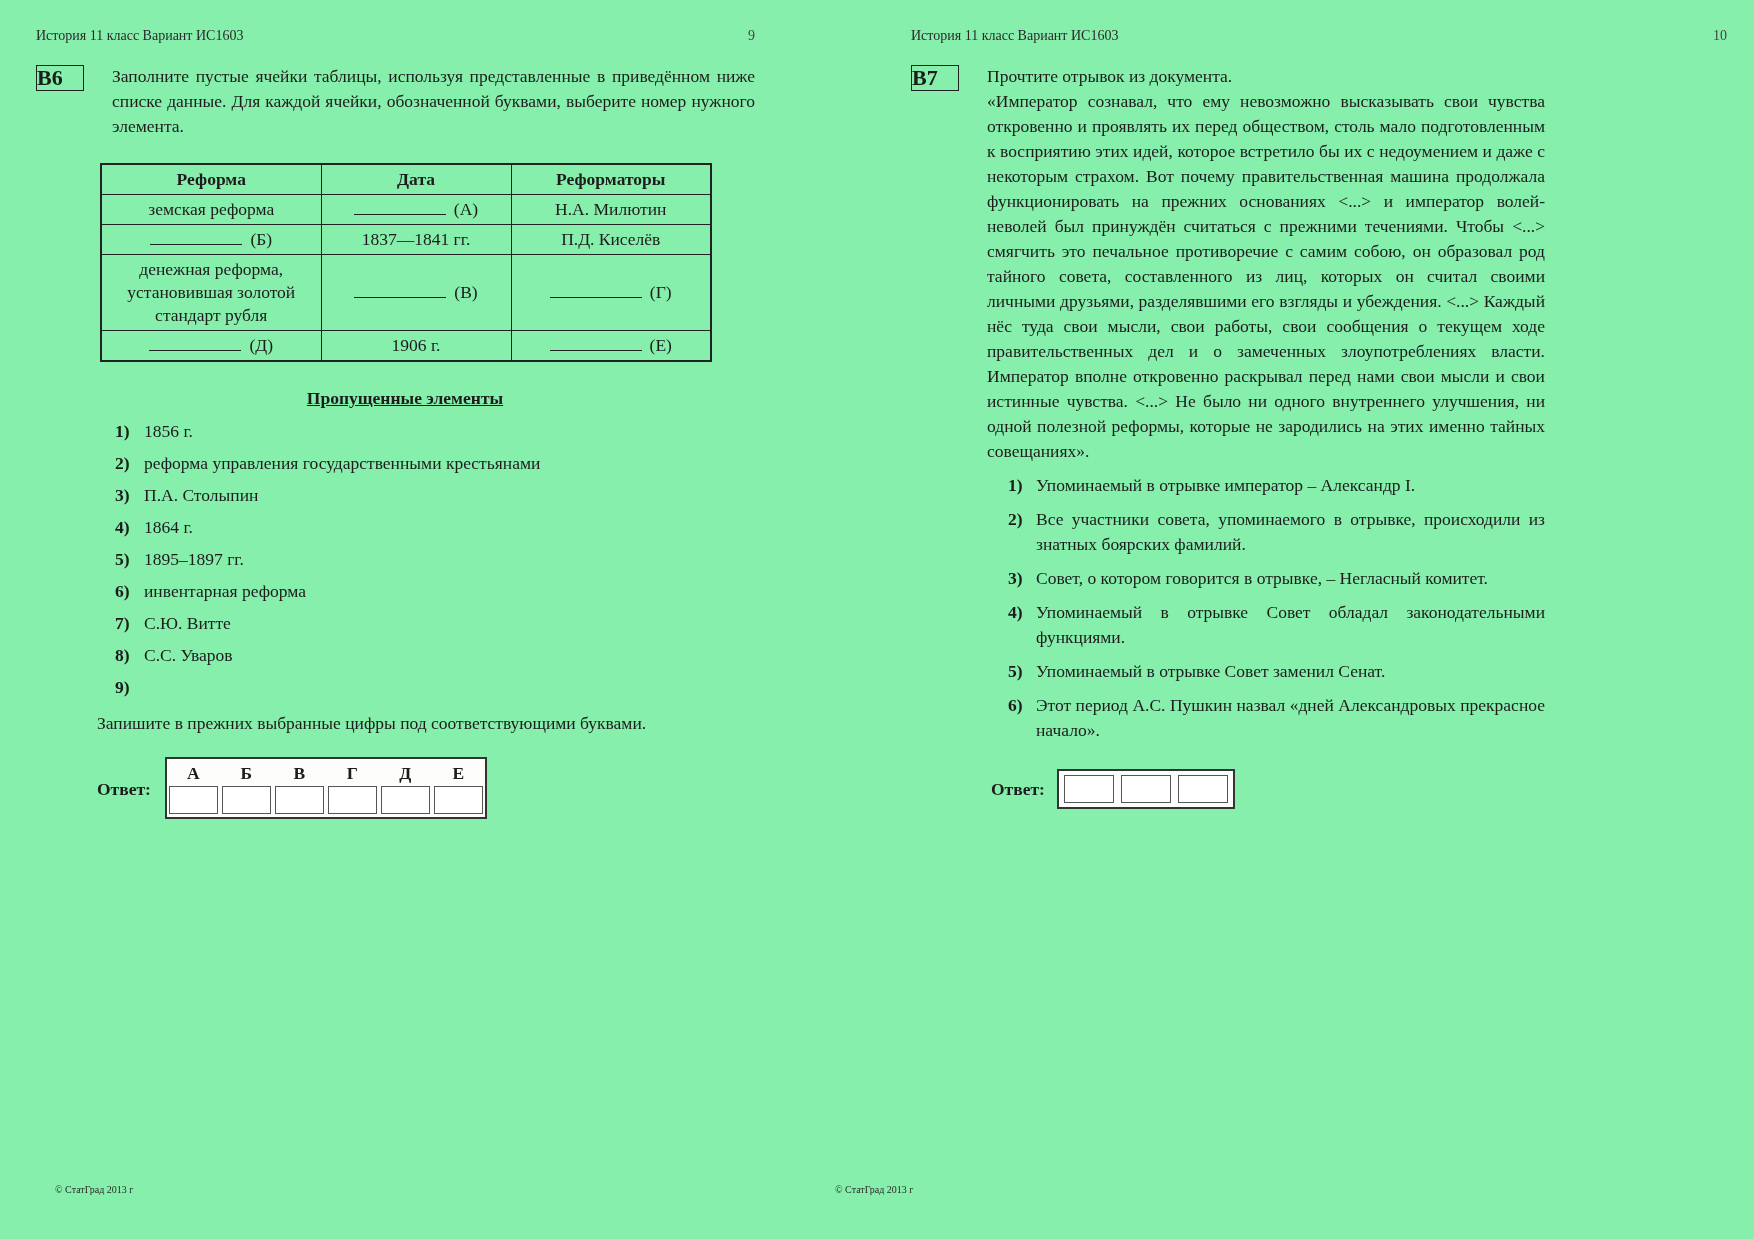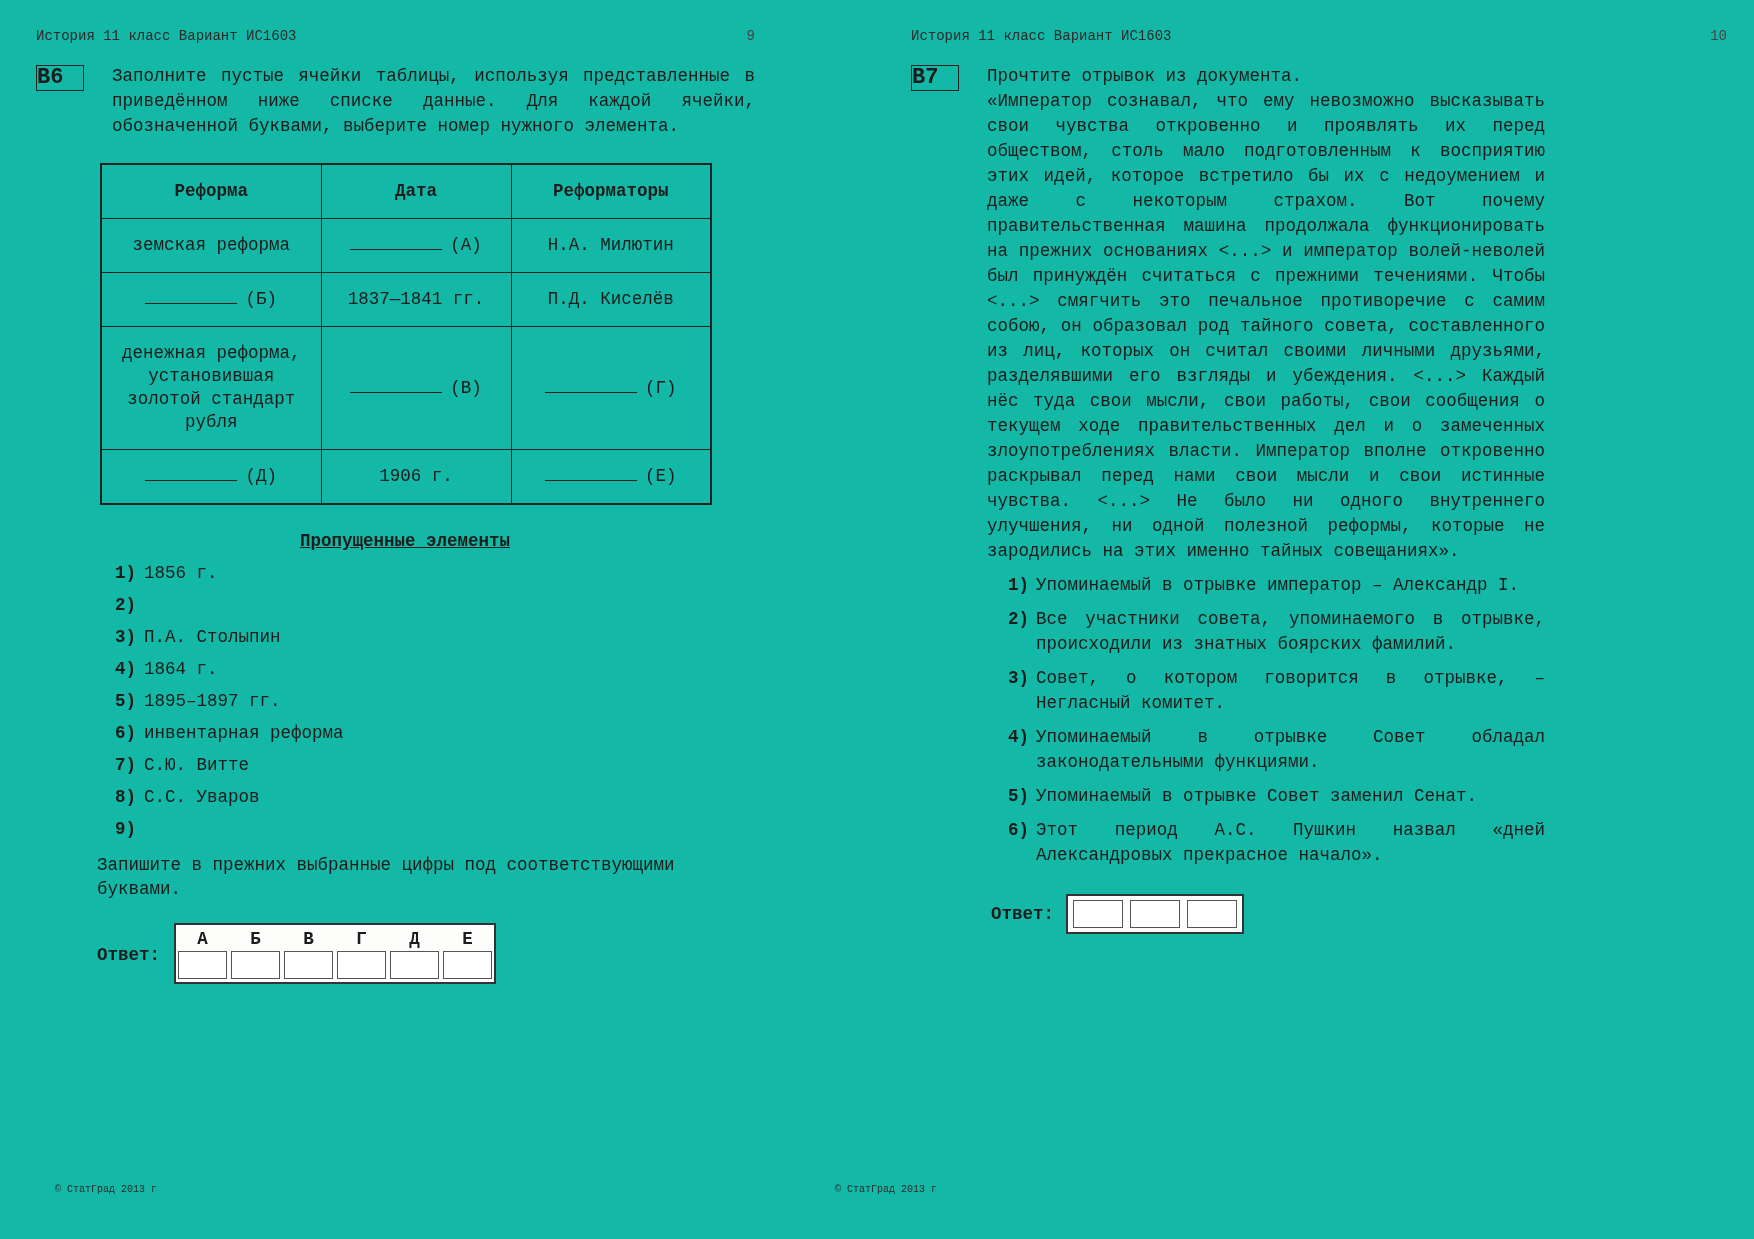--- a/index.html
+++ b/index.html
@@ -1,18 +1,18 @@
 <!DOCTYPE html>
 <html><head>
 <meta charset="utf-8">
 <style>
   html,body { margin:0; padding:0; background:#ffffff; }
   .sheet {
-    position:relative; width:1754px; height:1239px; background:#14b8a6;
-    color:#1c1c1c; font-family:Liberation Mono, monospace; font-size:17.5px;
+    position:relative; width:1754px; height:1239px; background:#86efac;
+    color:#1c1c1c; font-family:Liberation Serif, serif; font-size:17.5px;
     overflow:hidden;
   }
   .page { position:absolute; top:0; height:1239px; box-sizing:border-box; }
   .page-left  { left:0;    width:877px; padding:28px 122px 0 36px; }
   .page-right { left:877px; width:877px; padding:28px 27px 0 34px; }
 
   .hdr { display:flex; justify-content:space-between; font-size:14px; color:#2a2a2a; }
   .hdr .pnum { color:#444; }
 
   .task { display:flex; align-items:flex-start; margin-top:20px; }
@@ -27,21 +27,21 @@
 
   table.reforms {
     border-collapse:collapse; margin:24px 0 0 64px; width:610px;
     table-layout:fixed; border:2px solid #222;
   }
   table.reforms col.c1 { width:220px; }
   table.reforms col.c2 { width:190px; }
   table.reforms col.c3 { width:200px; }
   table.reforms th, table.reforms td {
     border:1.2px solid #222; text-align:center; vertical-align:middle;
-    padding:15px 6px; line-height:23px;
+    padding:3px 6px; line-height:23px;
   }
   table.reforms th { font-weight:bold; }
   .ul {
     display:inline-block; width:92px; height:13px;
     border-bottom:1.4px solid #222; margin-right:8px;
   }
 
   .missing-title {
     width:610px; margin:26px 0 0 64px; text-align:center;
     font-weight:bold; text-decoration:underline;
@@ -127,20 +127,21 @@
 
     <div class="missing-title">Пропущенные элементы</div>
 
     <div class="opts">
       <div class="opt">
           <span class="opt-num">1)</span>
           <span>1856 г.</span>
         </div>
       <div class="opt">
           <span class="opt-num">2)</span>
+          <span>реформа управления государственными крестьянами</span>
         </div>
       <div class="opt">
           <span class="opt-num">3)</span>
           <span>П.А. Столыпин</span>
         </div>
       <div class="opt">
           <span class="opt-num">4)</span>
           <span>1864 г.</span>
         </div>
       <div class="opt">

